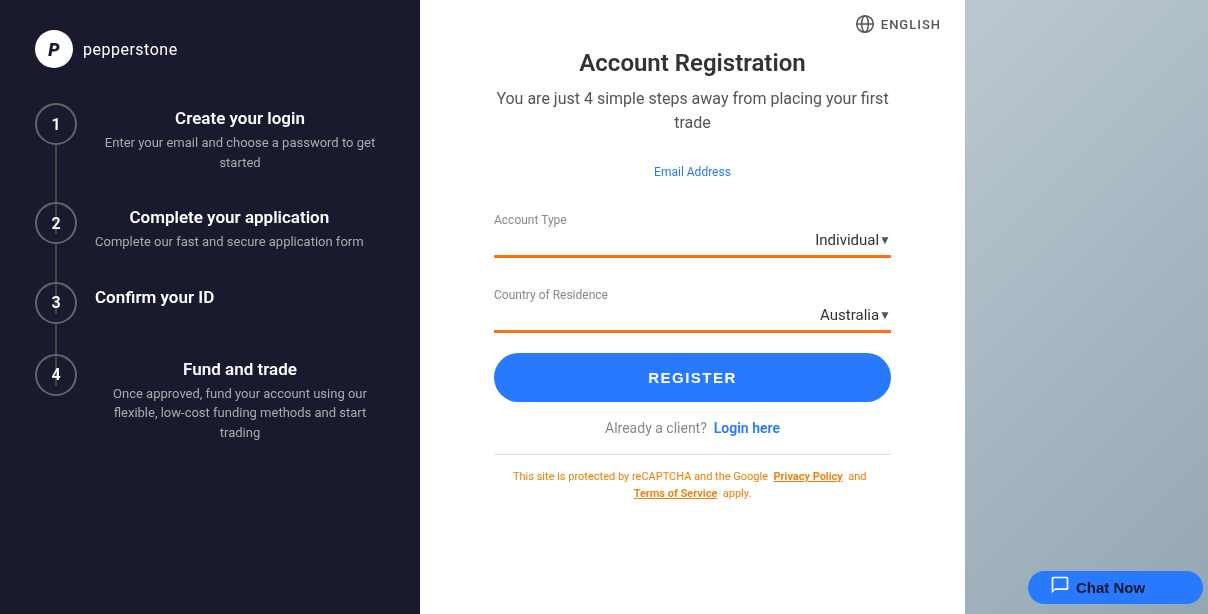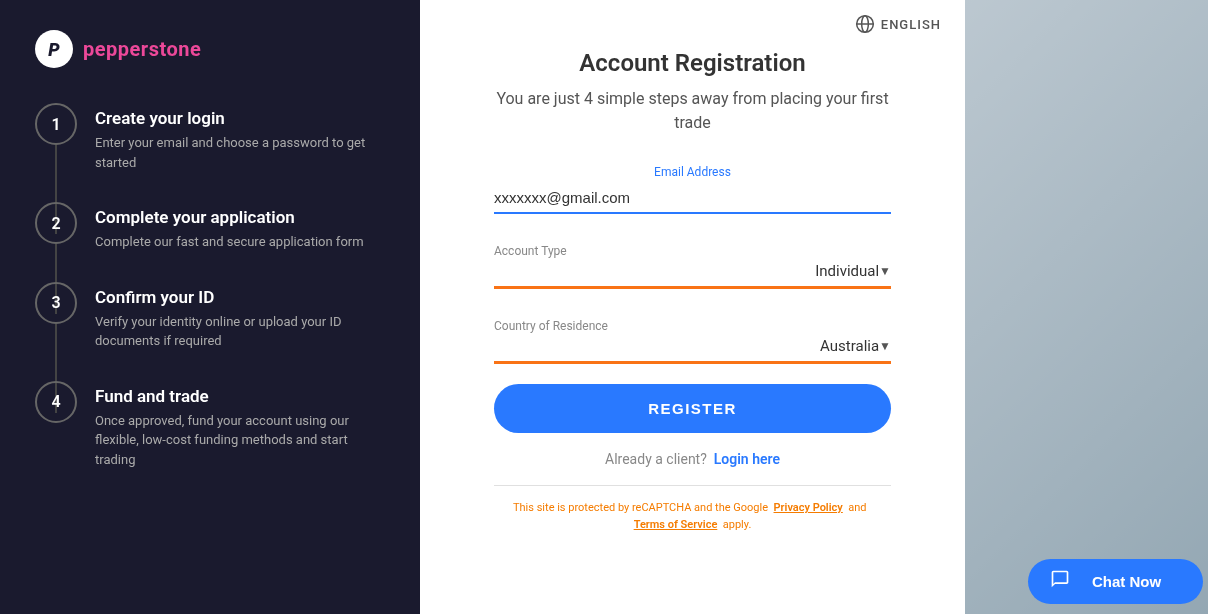--- a/index.html
+++ b/index.html
@@ -39,23 +39,23 @@
       display: flex;
       align-items: center;
       justify-content: center;
       font-weight: 900;
       font-size: 18px;
       color: #1a1a2e;
       font-style: italic;
     }
 
     .logo-text {
-      font-size: 20px;
-      font-weight: 700;
-      color: #ec4899;
+      font-size: 16px;
+      font-weight: 400;
+      color: #ffffff;
       letter-spacing: 0.5px;
     }
 
     .steps-list {
       display: flex;
       flex-direction: column;
       gap: 0;
     }
 
     .step-item {
@@ -95,20 +95,21 @@
       justify-content: center;
       font-size: 16px;
       font-weight: 600;
       color: white;
       background: transparent;
       z-index: 1;
     }
 
     .step-content {
       padding-top: 5px;
+      text-align: center;
     }
 
     .step-title {
       font-size: 17px;
       font-weight: 600;
       color: white;
       margin-bottom: 5px;
     }
 
     .step-desc {
@@ -314,30 +315,30 @@
       position: absolute;
       top: 0; left: 0; right: 0; bottom: 0;
       background: rgba(200, 210, 220, 0.5);
     }
 
     .chat-button {
       position: absolute;
       bottom: 10px;
       right: 5px;
       background: #2979ff;
-      color: #ffffff;
+      color: #0f172a;
       border: none;
       border-radius: 30px;
-      padding: 10px 22px;
+      padding: 4px 22px;
       font-size: 15px;
       font-weight: 600;
       cursor: pointer;
       display: flex;
       align-items: center;
-      gap: 22px;
+      gap: 6px;
       width: 175px;
     }
 
     .chat-bubble-icon {
       font-size: 18px;
     }
 
     
     .globe-svg {
       width: 20px;
@@ -365,21 +366,20 @@
       <div class="step-circle">2</div>
       <div class="step-content">
         <div class="step-title">Complete your application</div>
         <div class="step-desc">Complete our fast and secure application form</div>
       </div>
     </div>
     <div class="step-item">
       <div class="step-circle">3</div>
       <div class="step-content">
         <div class="step-title">Confirm your ID</div>
-        <div class="step-desc">Verify your identity online or upload your ID documents if required</div>
       </div>
     </div>
     <div class="step-item">
       <div class="step-circle">4</div>
       <div class="step-content">
         <div class="step-title">Fund and trade</div>
         <div class="step-desc">Once approved, fund your account using our flexible, low-cost funding methods and start trading</div>
       </div>
     </div>
   </div>
@@ -394,21 +394,20 @@
     </svg>
     <span class="lang-text">ENGLISH</span>
   </div>
 
   <div class="form-container">
     <h1 class="form-title">Account Registration</h1>
     <p class="form-subtitle">You are just 4 simple steps away from placing your first trade</p>
 
     <div class="form-group">
       <label class="form-label">Email Address</label>
-      <input class="form-input" type="email" value="xxxxxxx@gmail.com" style="">
     </div>
 
     <div class="form-group">
       <div class="form-select-wrapper">
         <span class="form-select-label">Account Type</span>
         <div class="form-select-value">
           <span>Individual</span>
           <span class="chevron-down">▼</span>
         </div>
       </div>

